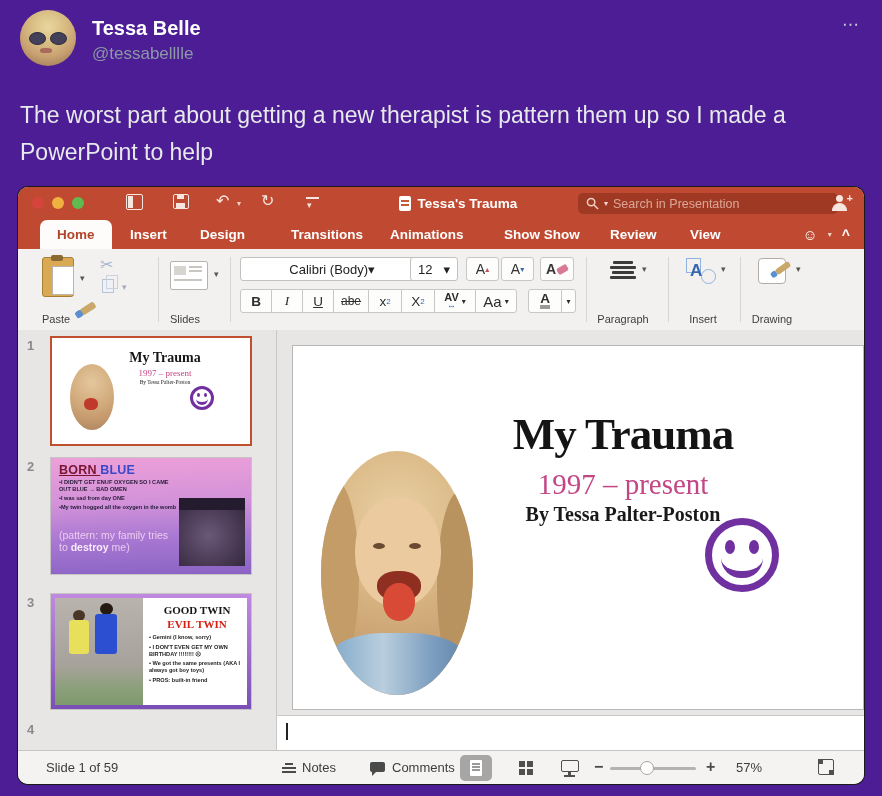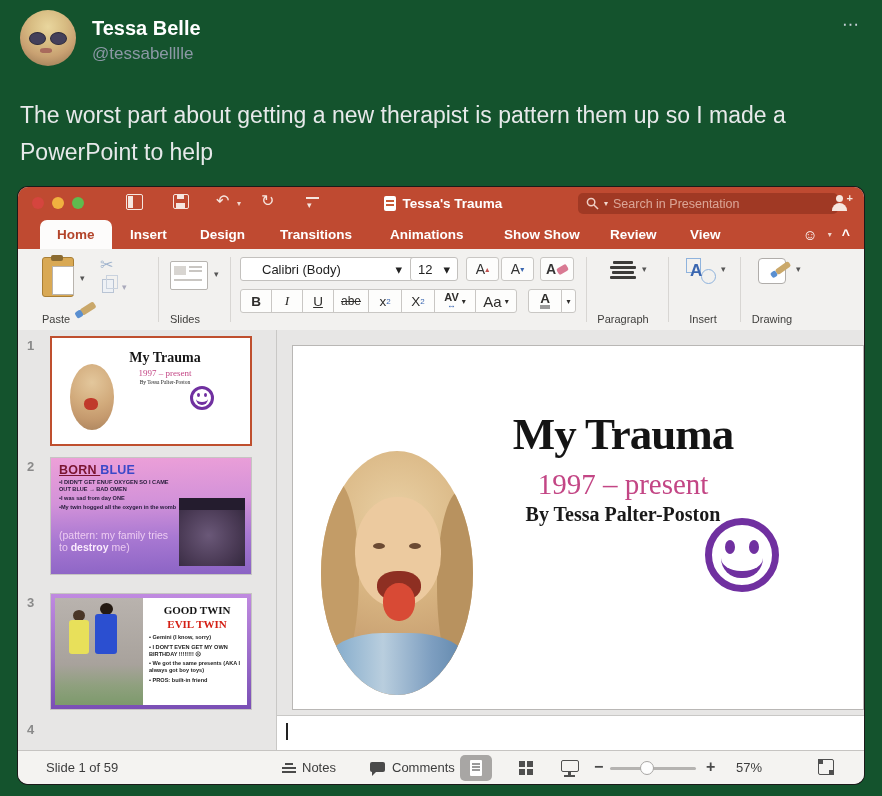--- a/index.html
+++ b/index.html
@@ -1,16 +1,16 @@
 <!DOCTYPE html>
 <html><head>
 <meta charset="utf-8">
 <style>
   html,body{margin:0;padding:0;background:#000;}
-  .stage{position:relative;width:882px;height:796px;background:#14532d;overflow:hidden;
+  .stage{position:relative;width:882px;height:796px;background:#4c1d95;overflow:hidden;
          font-family:"Liberation Sans",sans-serif;}
   
   .avatar{position:absolute;left:20px;top:10px;width:56px;height:56px;border-radius:50%;overflow:hidden;
           background:radial-gradient(circle at 50% 30%,#e9d69e 0%,#d8bd83 35%,#c9a172 62%,#8f6f4c 100%);}
   .avatar .gl{position:absolute;top:22px;width:15px;height:11px;border-radius:50%;background:#43405a;border:1px solid #2c2a3c;}
   .avatar .gl.l{left:9px}.avatar .gl.r{left:30px}
   .avatar .mo{position:absolute;left:20px;top:38px;width:12px;height:5px;border-radius:40%;background:#a96a5c;}
   .tw-name{position:absolute;left:92px;top:17px;color:#fff;font-size:20px;font-weight:700;}
   .tw-handle{position:absolute;left:92px;top:44px;color:#8b98a5;font-size:17px;}
   .tw-more{position:absolute;right:22px;top:14px;color:#c9d1d9;font-size:17px;letter-spacing:1px;cursor:pointer;}
@@ -24,21 +24,21 @@
   .icon-doc{width:15px;height:14px;border:1.5px solid #f6e6df;border-radius:2px;position:relative;}
   .icon-doc i{position:absolute;left:1px;top:1px;bottom:1px;width:5px;background:#f6e6df;}
   .icon-save{width:14px;height:13px;border:1.5px solid #f6e6df;border-radius:2px;position:relative;}
   .icon-save i.t{position:absolute;left:3px;top:0;width:7px;height:4px;background:#f6e6df;}
   .icon-save i.b{position:absolute;left:2px;bottom:0;width:9px;height:5px;background:#f6e6df;}
   .glyph{font-size:16px;line-height:16px;}
   .mini-caret{font-size:8px;color:#f0d6cc;}
   .ribtog{display:inline-block;position:relative;width:13px;height:14px;}
   .ribtog i{position:absolute;left:0;top:1px;width:13px;height:2px;background:#f6e6df;}
   .ribtog b{position:absolute;left:1px;top:4px;font-size:9px;color:#f6e6df;font-weight:400;}
-  .doc-title{position:absolute;left:315px;top:0;width:220px;height:33px;display:flex;align-items:center;justify-content:center;gap:7px;}
+  .doc-title{position:absolute;left:330px;top:0;width:220px;height:33px;display:flex;align-items:center;justify-content:center;gap:7px;}
   .fileicon{width:12px;height:15px;background:#fff;border-radius:2px;position:relative;}
   .fileicon i{position:absolute;left:2px;width:8px;height:2px;background:#c75a36;}
   .doc-title span{color:#fff;font-size:13.5px;font-weight:700;}
   .searchbox{position:absolute;left:560px;top:6px;width:260px;height:21px;border-radius:5px;background:rgba(90,20,8,0.30);
              display:flex;align-items:center;gap:5px;padding:0 8px;box-sizing:border-box;}
   .searchbox .ph{color:rgba(255,230,220,0.62);font-size:12.5px;}
   .personadd{position:absolute;right:12px;top:7px;width:20px;height:18px;}
   .personadd .hd{position:absolute;left:4px;top:1px;width:7px;height:7px;border-radius:50%;background:#f6e6df;}
   .personadd .bd{position:absolute;left:0;top:9px;width:15px;height:8px;border-radius:8px 8px 0 0;background:#f6e6df;}
   .personadd .pl{position:absolute;right:-1px;top:-2px;color:#f6e6df;font-size:11px;font-weight:700;}
@@ -63,21 +63,21 @@
   .copy-caret{position:absolute;left:104px;top:33px;font-size:9px;color:#aab;}
   .brush{position:absolute;left:62px;top:56px;width:16px;height:7px;background:#caa86a;border-radius:2px;transform:rotate(-32deg);}
   .brush:after{content:"";position:absolute;left:-6px;top:0;width:7px;height:7px;background:#5a8fd0;border-radius:2px;}
   .slidesic{position:absolute;left:152px;top:12px;width:36px;height:27px;background:#fff;border:1px solid #b7b4b0;border-radius:2px;}
   .slidesic i.a{position:absolute;left:3px;top:4px;width:12px;height:9px;background:#d8d5d1;}
   .slidesic i.b{position:absolute;left:18px;top:4px;width:13px;height:2px;background:#c9c6c2;}
   .slidesic i.c{position:absolute;left:18px;top:8px;width:13px;height:2px;background:#c9c6c2;}
   .slidesic i.d{position:absolute;left:3px;top:17px;width:28px;height:2px;background:#c9c6c2;}
   .slides-caret{position:absolute;left:196px;top:20px;font-size:9px;color:#555;}
   .fontbox{position:absolute;left:222px;top:8px;width:184px;height:24px;background:#fff;border:1px solid #c3c1be;border-radius:3px;
-           display:flex;align-items:center;justify-content:space-between;padding:0 21px;box-sizing:border-box;}
+           display:flex;align-items:center;justify-content:center;padding:0 21px;box-sizing:border-box;}
   .fontbox span{font-size:13px;color:#222;}
   .sizebox{position:absolute;left:392px;top:8px;width:48px;height:24px;background:#fff;border:1px solid #c3c1be;border-radius:3px;
            display:flex;align-items:center;justify-content:space-between;padding:0 7px;box-sizing:border-box;}
   .sizebox span{font-size:13px;color:#222;}
   .fbtn{position:absolute;top:8px;height:24px;background:#fdfdfc;border:1px solid #c9c7c4;border-radius:3px;
         display:flex;align-items:center;justify-content:center;font-size:14px;color:#333;box-sizing:border-box;}
   .tri{font-size:8px;}
   .row2btn{position:absolute;top:40px;height:24px;background:#fdfdfc;border:1px solid #c9c7c4;
            display:flex;align-items:center;justify-content:center;font-size:13.5px;color:#2e2d2b;box-sizing:border-box;}
   .supsub{font-size:8px;color:#3a66b0;}
@@ -238,21 +238,21 @@
         <span class="hd"></span>
           <span class="bd"></span>
           <span class="pl">+</span>
       </div>
     </div>
 
     <div class="tabbar">
       <div class="tab active" style="left:22px">Home</div>
       <div class="tab" style="left:112px">Insert</div>
       <div class="tab" style="left:182px">Design</div>
-      <div class="tab" style="left:262px">Transitions</div>
+      <div class="tab" style="left:273px">Transitions</div>
       <div class="tab" style="left:372px">Animations</div>
       <div class="tab" style="left:486px">Show Show</div>
       <div class="tab" style="left:592px">Review</div>
       <div class="tab" style="left:672px">View</div>
       <div class="tabbar-right">
         <span class="smiley-glyph">☺</span>
         <span class="mini-caret">▾</span>
         <span class="collapse">^</span>
       </div>
     </div>

